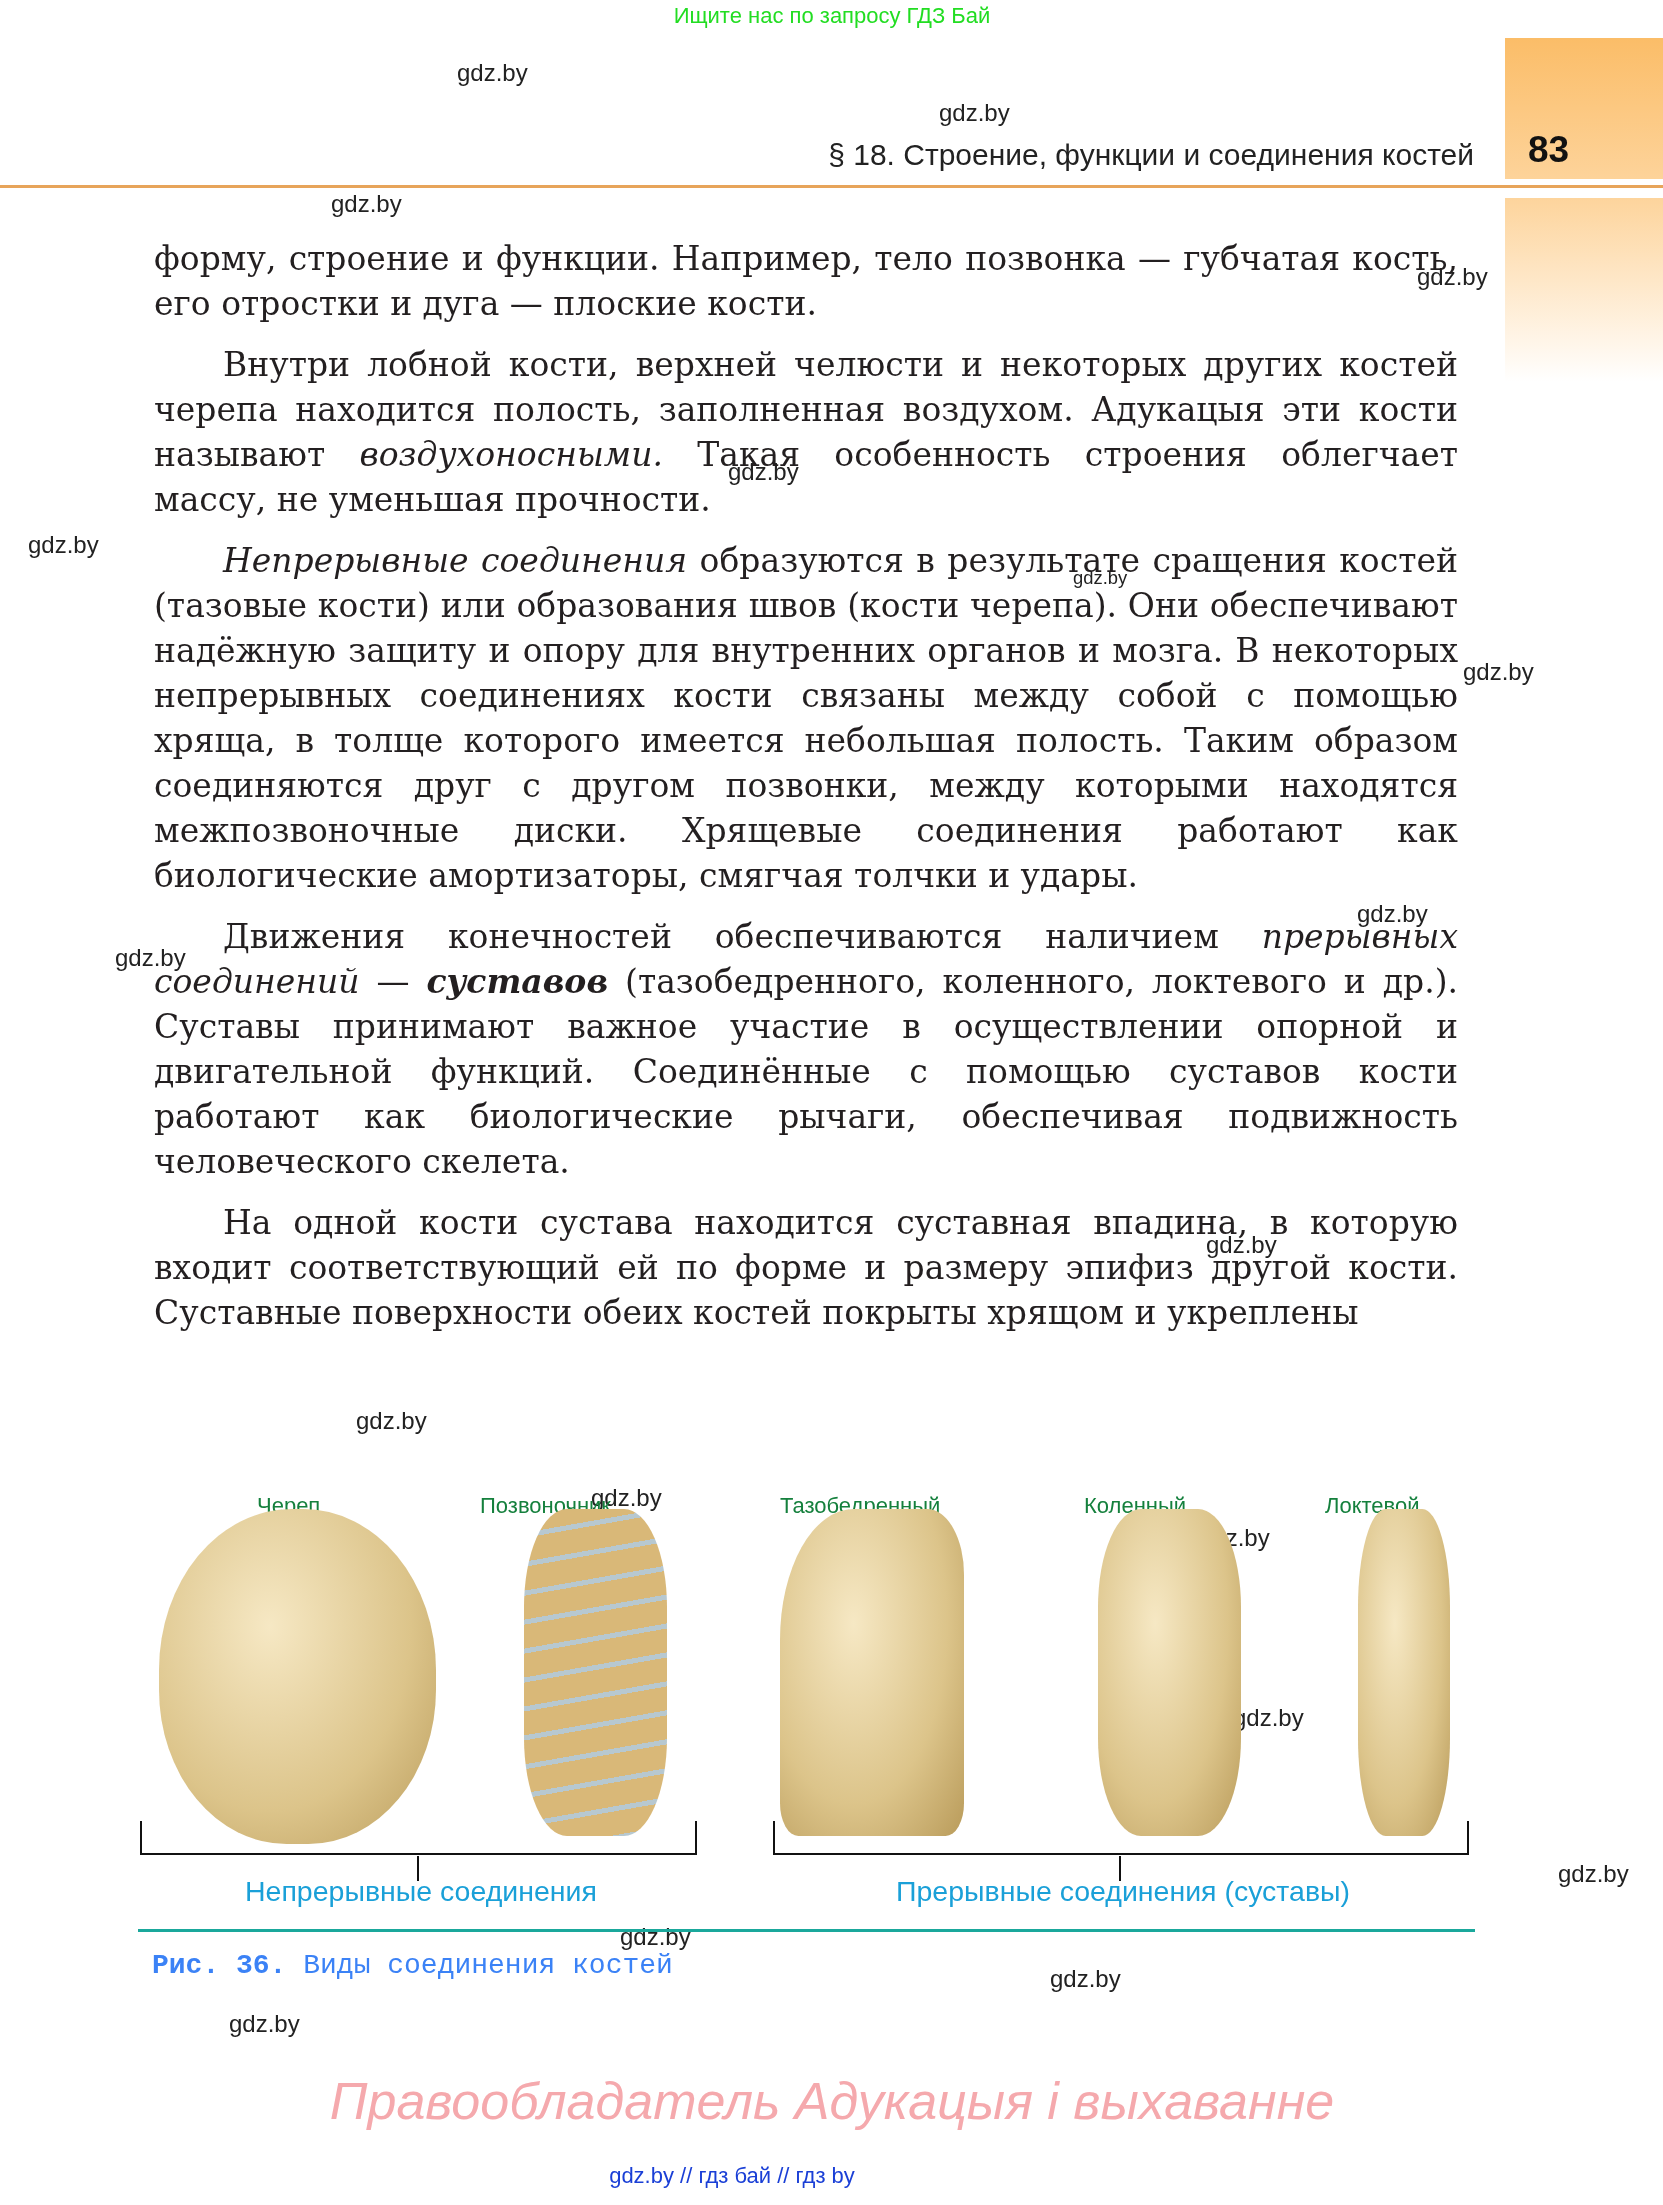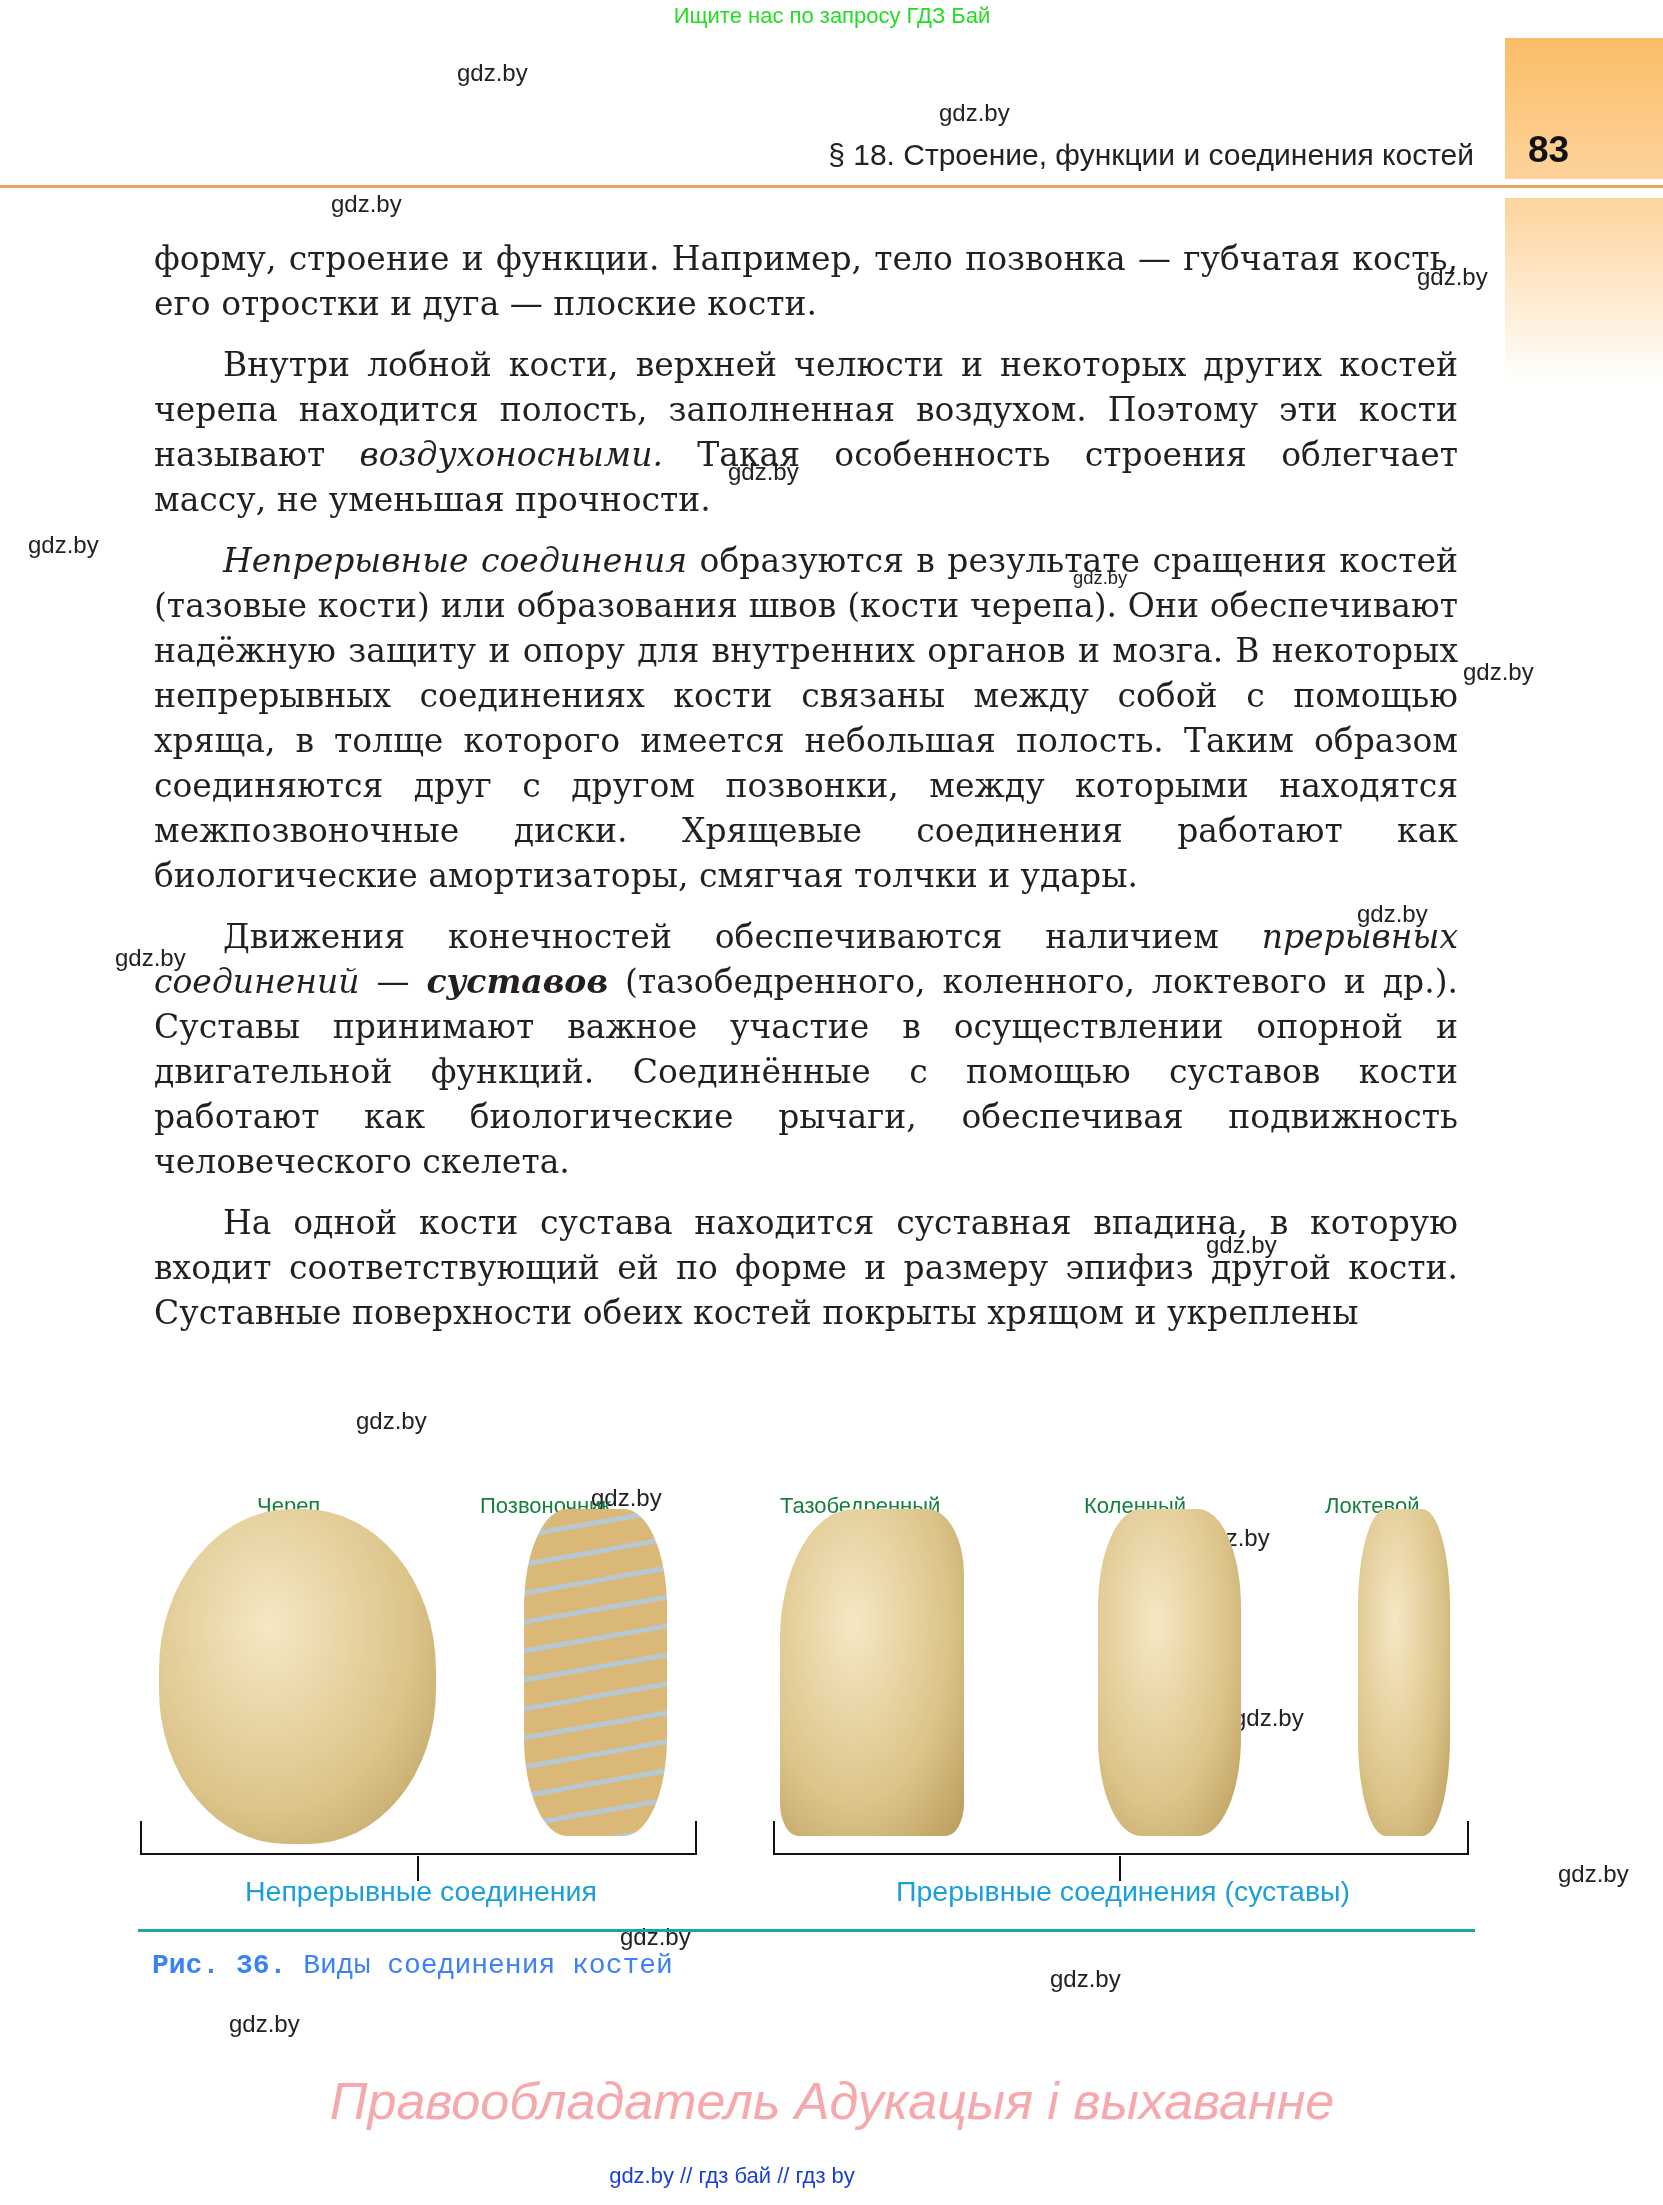--- a/index.html
+++ b/index.html
@@ -55,21 +55,21 @@
 <div class="wm" style="left:591px;top:1484px">gdz.by</div>
 <div class="wm" style="left:1199px;top:1524px">gdz.by</div>
 <div class="wm" style="left:1233px;top:1704px">gdz.by</div>
 <div class="wm" style="left:1558px;top:1860px">gdz.by</div>
 <div class="wm" style="left:620px;top:1923px">gdz.by</div>
 <div class="wm" style="left:1050px;top:1965px">gdz.by</div>
 <div class="wm" style="left:229px;top:2010px">gdz.by</div>
 
 <div class="abs text">
   <p>форму, строение и функции. Например, тело позвонка — губчатая кость, его отростки и дуга — плоские кости.</p>
-  <p class="ind"><span>Внутри лобной кости, верхней челюсти и некоторых других костей черепа находится полость, заполненная воздухом. Поэтому эти кости называют </span><i>воздухоносными.</i><span> Такая особенность строения облегчает массу, не уменьшая прочности.</span></p>
+  <p class="ind"><span>Внутри лобной кости, верхней челюсти и некоторых других костей черепа находится полость, заполненная воздухом. Адукацыя эти кости называют </span><i>воздухоносными.</i><span> Такая особенность строения облегчает массу, не уменьшая прочности.</span></p>
   <p class="ind"><i>Непрерывные соединения</i><span> образуются в результате сращения костей (тазовые кости) или образования швов (кости черепа). Они обеспечивают надёжную защиту и опору для внутренних органов и мозга. В некоторых непрерывных соединениях кости связаны между собой с помощью хряща, в толще которого имеется небольшая полость. Таким образом соединяются друг с другом позвонки, между которыми находятся межпозвоночные диски. Хрящевые соединения работают как биологические амортизаторы, смягчая толчки и удары.</span></p>
   <p class="ind"><span>Движения конечностей обеспечиваются наличием </span><i>прерывных соединений</i><span> — </span><b><i>суставов</i></b><span> (тазобедренного, коленного, локтевого и др.). Суставы принимают важное участие в осуществлении опорной и двигательной функций. Соединённые с помощью суставов кости работают как биологические рычаги, обеспечивая подвижность человеческого скелета.</span></p>
   <p class="ind">На одной кости сустава находится суставная впадина, в которую входит соответствующий ей по форме и размеру эпифиз другой кости. Суставные поверхности обеих костей покрыты хрящом и укреплены</p>
 </div>
 
 <div class="abs fig-label" style="left:257px">Череп</div>
 <div class="abs fig-label" style="left:480px">Позвоночник</div>
 <div class="abs fig-label" style="left:780px">Тазобедренный</div>
 <div class="abs fig-label" style="left:1084px">Коленный</div>
 <div class="abs fig-label" style="left:1325px">Локтевой</div>

